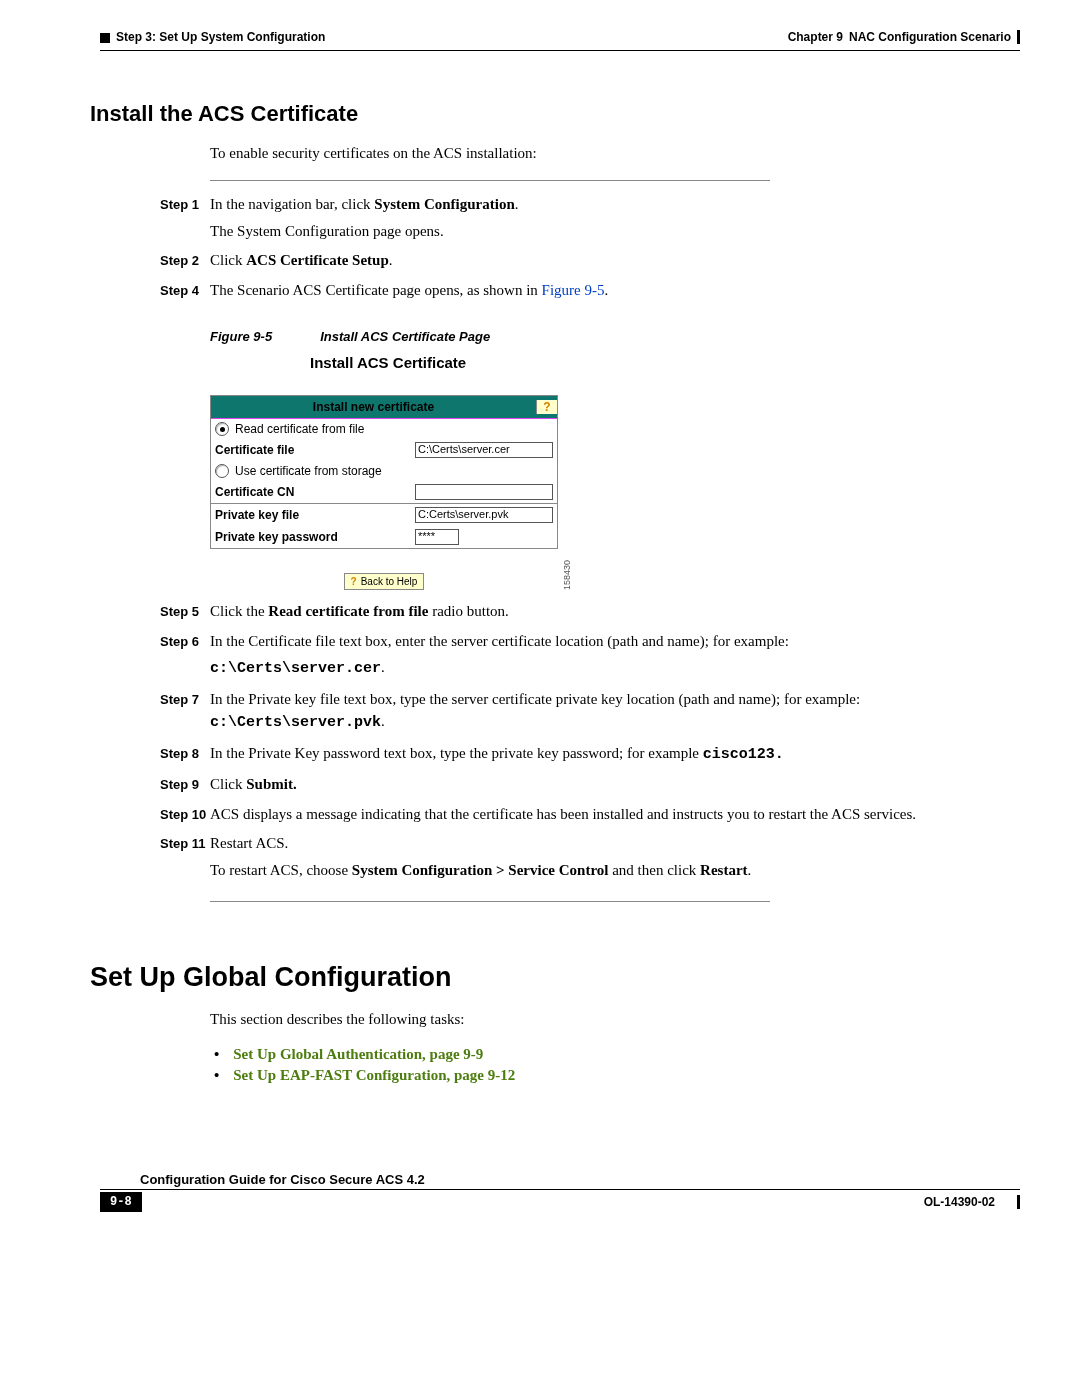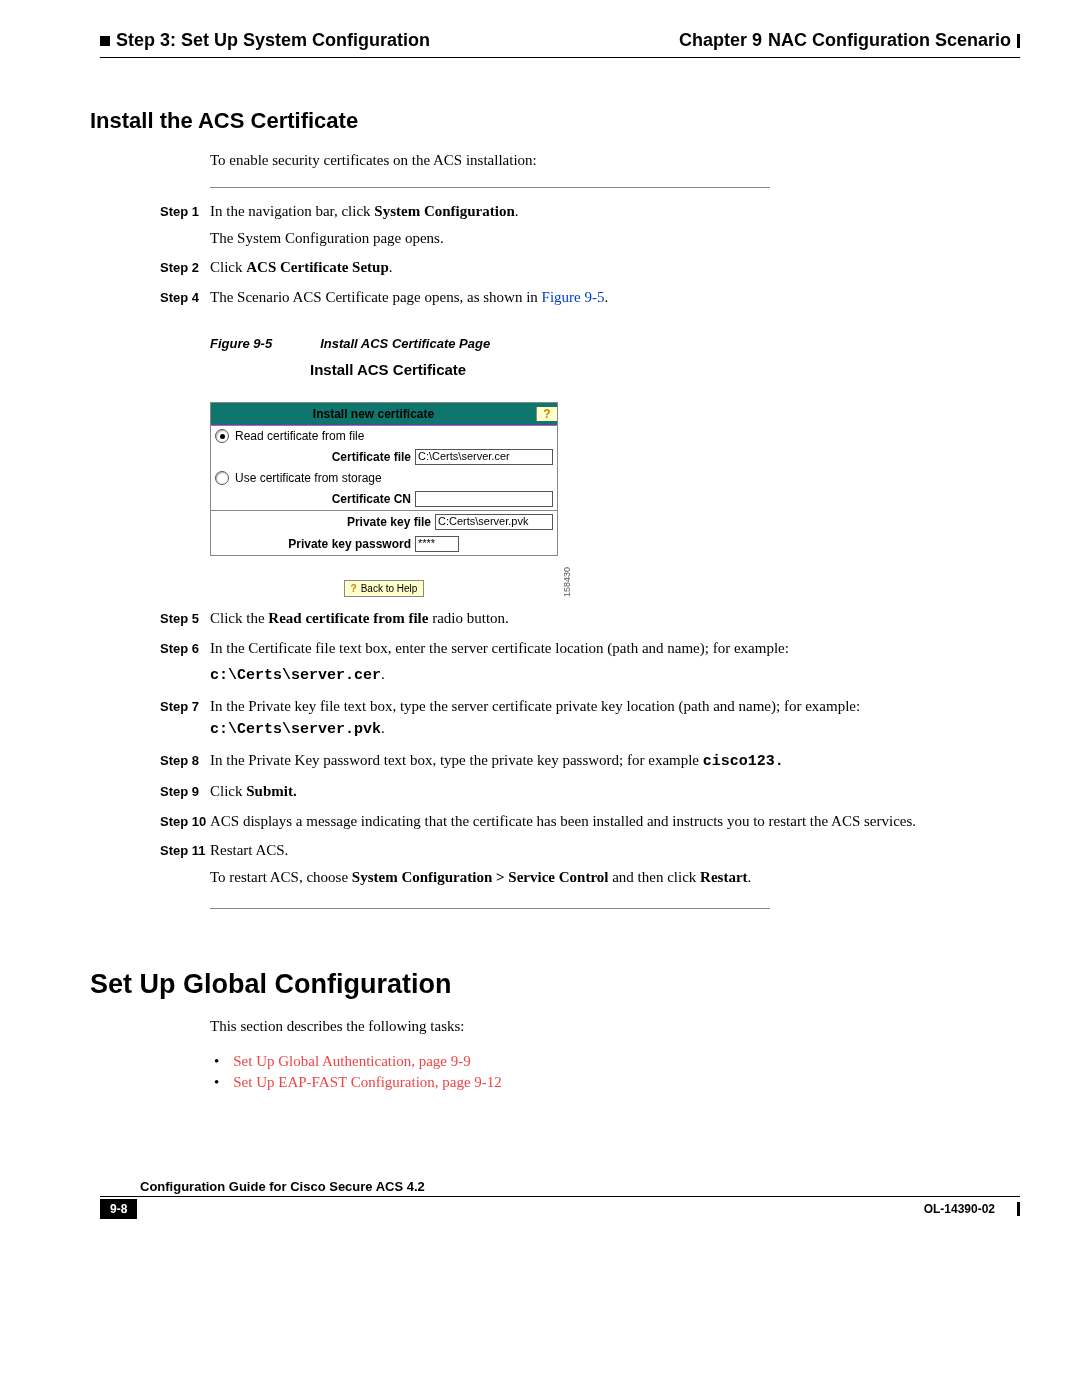--- a/index.html
+++ b/index.html
@@ -14,21 +14,21 @@
     padding: 30px 60px 20px 100px;
     box-sizing: border-box;
     position: relative;
   }
   .hdr {
     display: flex;
     justify-content: space-between;
     align-items: center;
     font-family: Arial, Helvetica, sans-serif;
     font-weight: bold;
-    font-size: 18px;
+    font-size: 12px;
     margin-bottom: 6px;
   }
   .hdr .sq { width: 10px; height: 10px; background: #000; display: inline-block; margin-right: 6px; vertical-align: middle;}
   .hdr-right { display: flex; align-items: center; gap: 6px; }
   .hdr-right .bar { width: 3px; height: 14px; background: #000; display: inline-block;}
   .hr-top { border: none; border-top: 1.5px solid #000; margin: 0 0 50px 0; }
   .h2 {
     font-family: Arial, Helvetica, sans-serif;
     font-weight: bold;
     font-size: 22px;
@@ -52,38 +52,38 @@
   .figcap .fignum { margin-right: 48px; }
   .figure { margin: 0 0 10px 110px; }
   .fig-title { font-family: Arial, Helvetica, sans-serif; font-weight: bold; font-size: 15px; margin-left: 100px; margin-bottom: 24px;}
   .panel { width: 348px; font-family: Arial, Helvetica, sans-serif; font-size: 12px; }
   .panel-box { border: 1px solid #888; }
   .panel-h { background: #0f766e; border-bottom: 1px solid #d946ef; display: flex; align-items: center; }
   .panel-h .tcell { flex: 1; text-align: center; font-weight: bold; padding: 4px 0;}
   .panel-h .qcell { width: 20px; text-align: center; border-left: 1px solid #888; background: #ffffcc;}
   .panel-row { display: flex; align-items: center; padding: 3px 4px; }
   .panel-sep { border-top: 1px solid #888;}
-  .lbl-r { text-align: right; font-weight: bold; padding-right: 4px; }
+  .lbl-r { font-weight: bold; padding-right: 4px; }
   .inp { border: 1px solid #555; height: 16px; font-size: 11px; padding: 0 2px; background: #fff; display: inline-block; box-sizing: border-box; overflow: hidden; white-space: nowrap;}
   .radio { width: 12px; height: 12px; border: 1px solid #555; border-radius: 50%; display: inline-flex; align-items: center; justify-content: center; margin-right: 6px; box-shadow: inset 1px 1px 1px rgba(0,0,0,.3);}
   .radio.sel::after { content: ""; width: 5px; height: 5px; background: #000; border-radius: 50%; }
   .bth-row { display: flex; justify-content: center; margin-top: 24px; position: relative;}
   .bth { border: 1px solid #888; background: #ffffcc; font-size: 10px; padding: 2px 6px; display: flex; align-items: center; gap: 4px;}
   .qicon { font-weight: bold; color: #d08000; }
   .sideno { position: absolute; right: -14px; bottom: 0; writing-mode: vertical-rl; font-size: 9px; font-family: Arial, Helvetica, sans-serif; transform: rotate(180deg); color: #555;}
   .mono { font-family: "Courier New", monospace; font-weight: bold; }
   .bullets { margin: 6px 0 0 110px; padding: 0; list-style: none;}
-  .bullets li { color: #ef4444; margin: 4px 0;}
+  .bullets li { color: #4d7c0f; margin: 4px 0; font-weight: bold;}
   .bullets li::before { content: "•"; color: #000; margin: 0 14px 0 4px;}
   .ftr { margin-top: 80px; }
   .ftr-line { display: flex; align-items: center; }
   .ftr-guide { font-family: Arial, Helvetica, sans-serif; font-weight: bold; font-size: 13px; margin-left: 40px;}
   .ftr-rule { border: none; border-top: 1.5px solid #000; margin: 2px 0 0 0; }
   .ftr-bottom { display: flex; justify-content: space-between; align-items: center; margin-top: 2px;}
-  .pgnum { background: #000; color: #fff; font-family: Liberation Sans, sans-serif; font-weight: bold; font-size: 12px; padding: 3px 10px;}
+  .pgnum { background: #000; color: #fff; font-family: Liberation Mono, monospace; font-weight: bold; font-size: 12px; padding: 3px 10px;}
   .ol { font-family: Arial, Helvetica, sans-serif; font-weight: bold; font-size: 12px; display: flex; align-items: center; gap: 22px;}
   .ol .bar { width: 3px; height: 14px; background: #000; display: inline-block;}
 </style>
 </head>
 <body>
 
 <div class="page">
   <div class="hdr">
     <div><span class="sq"></span><span>Step 3: Set Up System Configuration</span></div>
     <div class="hdr-right">
@@ -143,21 +143,21 @@
             <span class="radio"></span>
             <span>Use certificate from storage</span>
           </div>
           <div class="panel-row">
             <div class="lbl-r" style="flex:1">Certificate CN</div>
             <div class="inp" style="width:138px"></div>
           </div>
           <div class="panel-sep"></div>
           <div class="panel-row">
             <div class="lbl-r" style="flex:1">Private key file</div>
-            <div class="inp" style="width:118px">C:Certs\server.pvk</div>
+            <div class="inp" style="width:138px">C:Certs\server.pvk</div>
           </div>
           <div class="panel-row">
             <div class="lbl-r" style="flex:1">Private key password</div>
             <div class="inp" style="width:44px">****</div>
             <div style="width:94px"></div>
           </div>
         </div>
         <div class="bth-row">
           <div class="bth">
             <span class="qicon">?</span>

